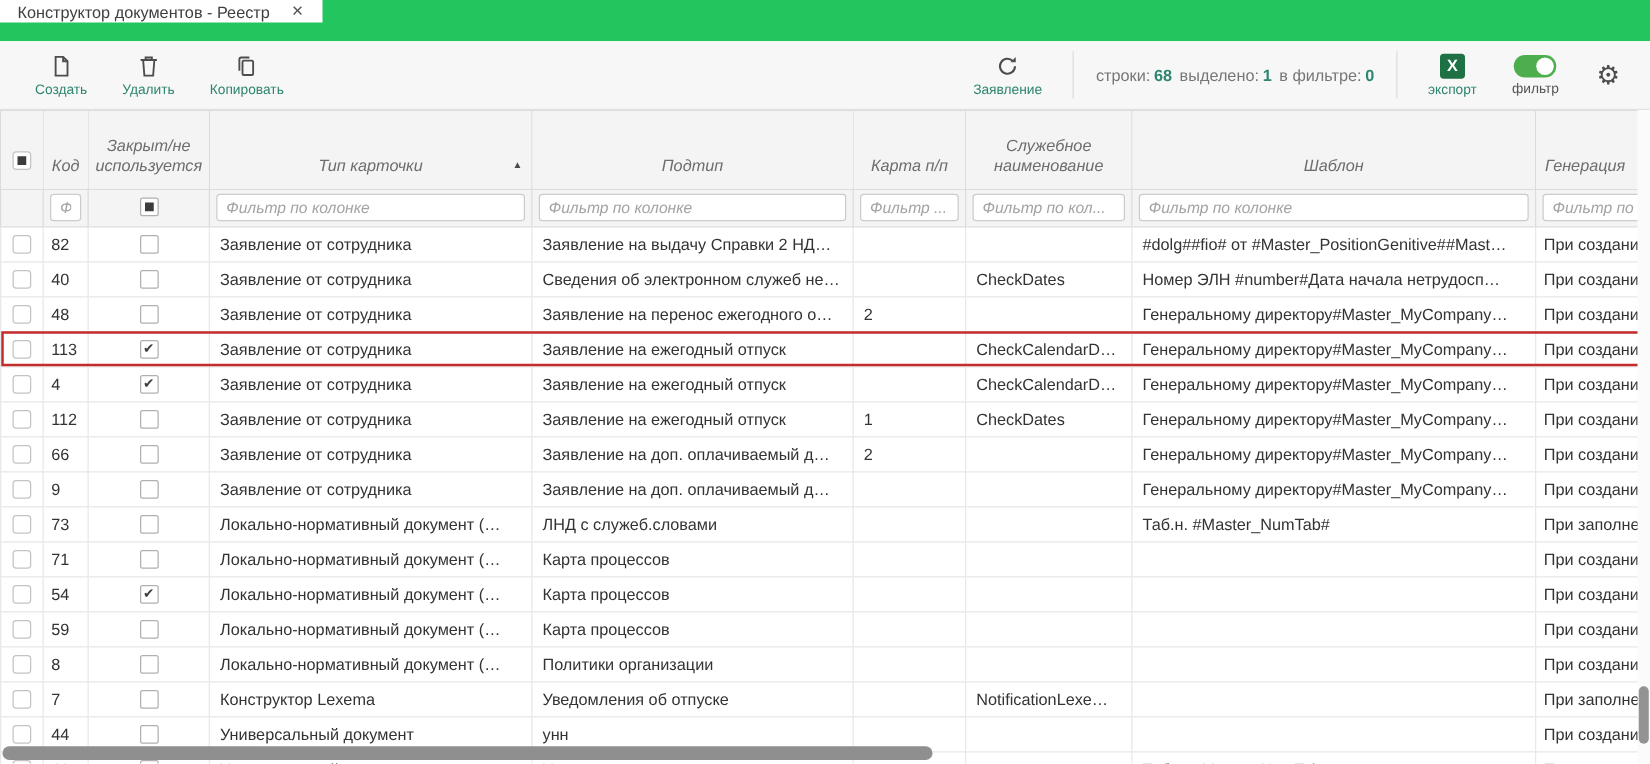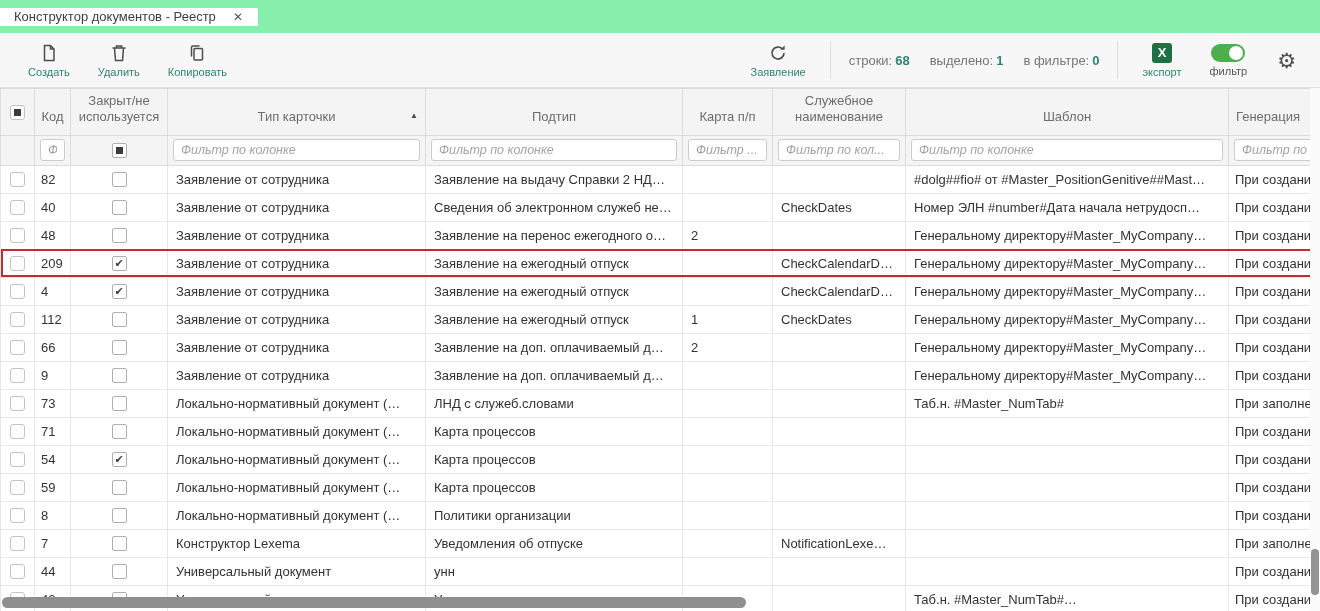--- a/index.html
+++ b/index.html
@@ -3,46 +3,46 @@
 <meta charset="utf-8">
 <style>
   :root{
     --teal:#2e8570; --excel:#1e7145; --toggle:#4cae4c; --red:#c42b2b;
     --hdr-text:#6d6d6d; --cell-text:#333; --border-hdr:#dcdcdc; --border-cell:#e8e8e8;
   }
   *{box-sizing:border-box; margin:0; padding:0;}
   html,body{width:1320px; height:611px; overflow:hidden; background:#fff;
     font-family:"Liberation Sans", sans-serif;}
   
-  .tabbar{height:33px; background:#86efac; display:flex; align-items:center;}
+  .tabbar{height:33px; background:#22c55e; display:flex; align-items:flex-start;}
   .tab{width:258px; background:#fff; display:flex; align-items:center; justify-content:space-between;
     padding:0 12px 0 14px; font-size:13px; color:#3f3f3f;}
   .tab .close{color:#555; font-size:12px; cursor:pointer; padding:2px 3px;}
   
   .toolbar{height:55px; background:#f7f7f7; border-bottom:1px solid #e2e2e2;
     display:flex; align-items:center; padding:0 14px;}
   .tbtn{display:flex; flex-direction:column; align-items:center; gap:3px; margin:0 14px; cursor:pointer;}
   .tbtn svg{width:20px; height:20px; display:block;}
   .tbtn .lbl{font-size:11px; color:var(--teal); white-space:nowrap;}
   .vdiv{width:1px; height:38px; background:#ddd; margin:0 10px;}
-  .stats{display:flex; align-items:center; gap:20px; font-size:13px; color:#767676; margin:0 8px; white-space:nowrap;}
+  .stats{display:flex; align-items:center; gap:6px; font-size:13px; color:#767676; margin:0 8px; white-space:nowrap;}
   .snum{color:var(--teal); font-weight:bold; margin-left:3px;}
   .excel-ic{width:20px; height:20px; background:var(--excel); color:#fff; border-radius:3px;
     font-size:13px; font-weight:bold; display:flex; align-items:center; justify-content:center;}
   .toggle{width:34px; height:18px; border-radius:9px; background:var(--toggle); position:relative;}
   .toggle::after{content:""; position:absolute; top:2px; right:2px; width:14px; height:14px;
     border-radius:50%; background:#fff;}
   .filter-btn .lbl{color:#555;}
   .gear{font-size:21px; color:#4d4d4d; margin:0 10px 0 16px; cursor:pointer; line-height:1;}
   
   .grid{position:relative; width:1320px; height:523px; overflow:hidden;}
   table{border-collapse:collapse; table-layout:fixed; width:1400px; background:#fff;}
   th{background:#f4f4f4; border:1px solid var(--border-hdr); color:var(--hdr-text);
-    font-weight:normal; font-size:13px; vertical-align:bottom; padding:4px 4px 9px; position:relative;
-    text-align:center; line-height:1.25;}
+    font-weight:normal; font-size:13px; vertical-align:bottom; padding:20px 4px 9px; position:relative;
+    text-align:center; line-height:1.25;font-style:italic;}
   th.vmid{vertical-align:middle; padding-bottom:4px;}
   th.left{text-align:left; padding-left:7px;}
   .sort{position:absolute; right:7px; bottom:14px; font-size:8px; color:#4a4a4a;}
   .frow td{background:#f4f4f4; border:1px solid var(--border-hdr); padding:3px 5px; height:30px; text-align:center;}
   .frow input{width:100%; height:22px; border:1px solid #ccc; border-radius:3px; background:#fff;
     padding:0 7px; font-size:12.5px; font-family:inherit; color:#555;}
   .frow input::placeholder{font-style:italic; color:#a3a3a3;}
   tbody td{border:1px solid var(--border-cell); height:28px; padding:0 8px; font-size:13px;
     color:var(--cell-text); white-space:nowrap; overflow:hidden; background:#fff;}
   tbody td.c-sel, tbody td.c-closed{text-align:center; padding:0;}
@@ -199,21 +199,21 @@
     <td class="c-closed"><span class="cb sq"></span></td>
     <td>Заявление от сотрудника</td>
     <td>Заявление на перенос ежегодного о…</td>
     <td>2</td>
     <td></td>
     <td>Генеральному директору#Master_MyCompany…</td>
     <td class="c-gen">При создании</td>
   </tr>
         <tr class="selected">
     <td class="c-sel"><span class="cb"></span></td>
-    <td class="c-code">209</td>
+    <td class="c-code">113</td>
     <td class="c-closed"><span class="cb sq checked"></span></td>
     <td>Заявление от сотрудника</td>
     <td>Заявление на ежегодный отпуск</td>
     <td></td>
     <td>CheckCalendarD…</td>
     <td>Генеральному директору#Master_MyCompany…</td>
     <td class="c-gen">При создании</td>
   </tr>
         <tr>
     <td class="c-sel"><span class="cb"></span></td>

